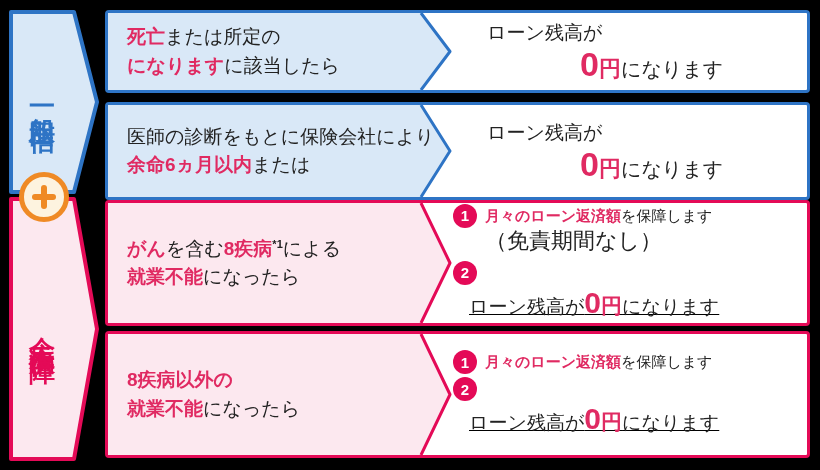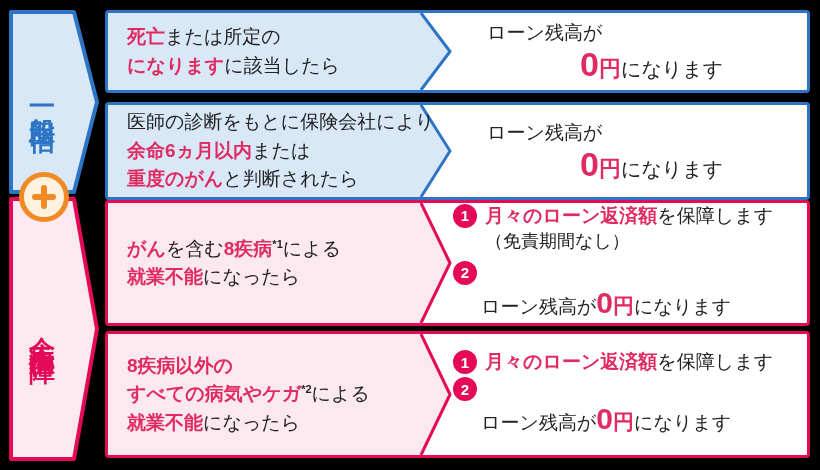--- a/index.html
+++ b/index.html
@@ -58,23 +58,23 @@
   .res-items{
     position:absolute;left:345px;right:4px;top:0;bottom:0;
     display:flex;flex-direction:column;justify-content:center;gap:2px;z-index:2;
   }
   .item{display:flex;align-items:flex-start;gap:8px;line-height:25px;white-space:nowrap;}
   .badge{
     width:24px;height:24px;border-radius:50%;background:#e40a57;color:#fff;
     font-size:15px;font-weight:700;display:flex;align-items:center;justify-content:center;
     flex:0 0 24px;margin-top:1px;
   }
-  .iline{font-size:19px;}
-  .sub{margin-left:32px;margin-bottom:6px;font-size:18px;color:#222;font-weight:500;line-height:22px;white-space:nowrap;}
-  .sub-zero{margin-left:28px;line-height:32px;white-space:nowrap;}
+  .iline{font-size:15px;}
+  .sub{margin-left:32px;margin-bottom:6px;font-size:22px;color:#222;font-weight:500;line-height:22px;white-space:nowrap;}
+  .sub-zero{margin-left:16px;line-height:32px;white-space:nowrap;text-decoration:underline;}
   .sub-zero .szp{font-size:19px;color:#222;font-weight:500;}
   .sub-zero .zero{font-size:30px;}
   .sub-zero .yen{font-size:21px;}
 </style>
 </head>
 <body>
 
 <div class="stage">
 
   <svg class="pent" style="left:8px;top:9px;" width="92" height="186" viewBox="0 0 92 186">
@@ -122,23 +122,20 @@
       <path class="fill-blue" d="M0,0 H313 L342,46 L313,92 H0 Z"></path>
       <path class="stroke-blue" d="M313,0 L342,46 L313,92"></path>
     </svg>
     <div class="cond">
       <div class="cl">
         <span class="p">医師の診断をもとに保険会社により</span>
       </div>
       <div class="cl">
         <span class="a">余命6ヵ月以内</span><span class="p">または</span>
       </div>
-      <div class="cl">
-        <span class="a">重度のがん</span><span class="p">と判断されたら</span>
-      </div>
     </div>
     <div class="res-zero">
       <div class="rz-l1">ローン残高が</div>
       <div class="rz-l2">
         <span class="zero">0</span><span class="yen">円</span><span class="suf">になります</span>
       </div>
     </div>
   </div>
 
   <div class="row pink" style="top:200px;height:126px;">
@@ -172,23 +169,20 @@
   <div class="row pink" style="top:331px;height:127px;">
     <svg class="chev" width="350" height="121" viewBox="0 0 350 121">
       <path class="fill-pink" d="M0,0 H313 L342,60.5 L313,121 H0 Z"></path>
       <path class="stroke-pink" d="M313,0 L342,60.5 L313,121"></path>
     </svg>
     <div class="cond">
       <div class="cl">
         <span class="a">8疾病以外の</span>
       </div>
       <div class="cl">
-        <span class="a">すべての病気やケガ</span><span class="sup">*2</span><span class="p">による</span>
-      </div>
-      <div class="cl">
         <span class="a">就業不能</span><span class="p">になったら</span>
       </div>
     </div>
     <div class="res-items">
       <div class="item">
         <span class="badge">1</span>
         <span class="iline"><span class="a">月々のローン返済額</span><span class="p">を保障します</span></span>
       </div>
       <div class="item">
         <span class="badge">2</span>

